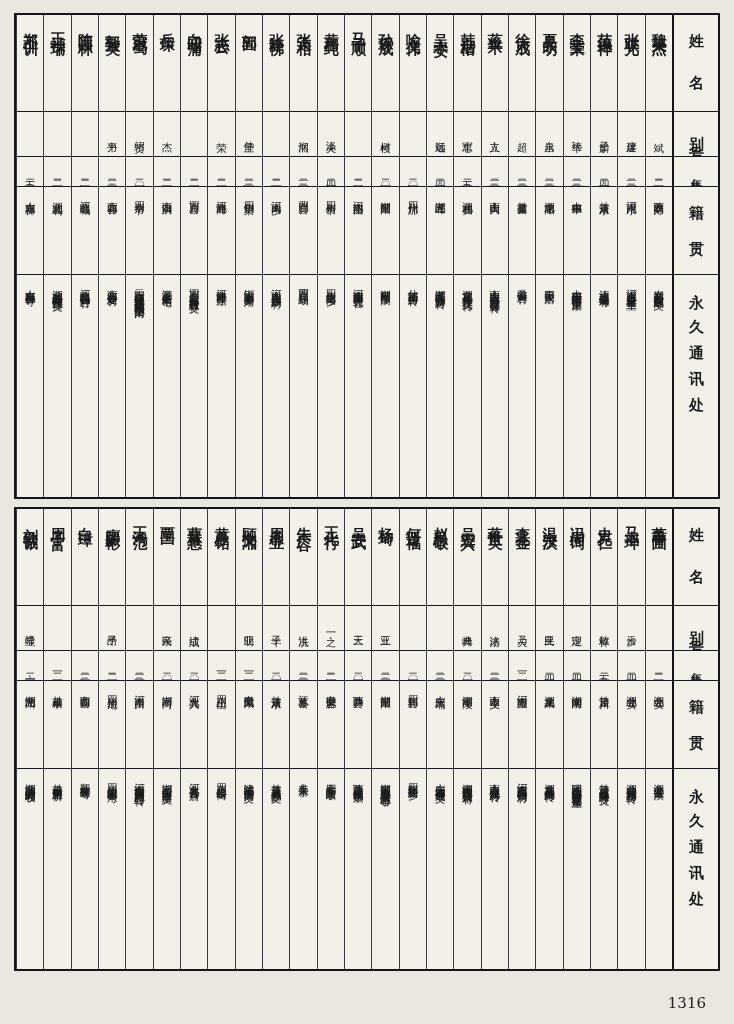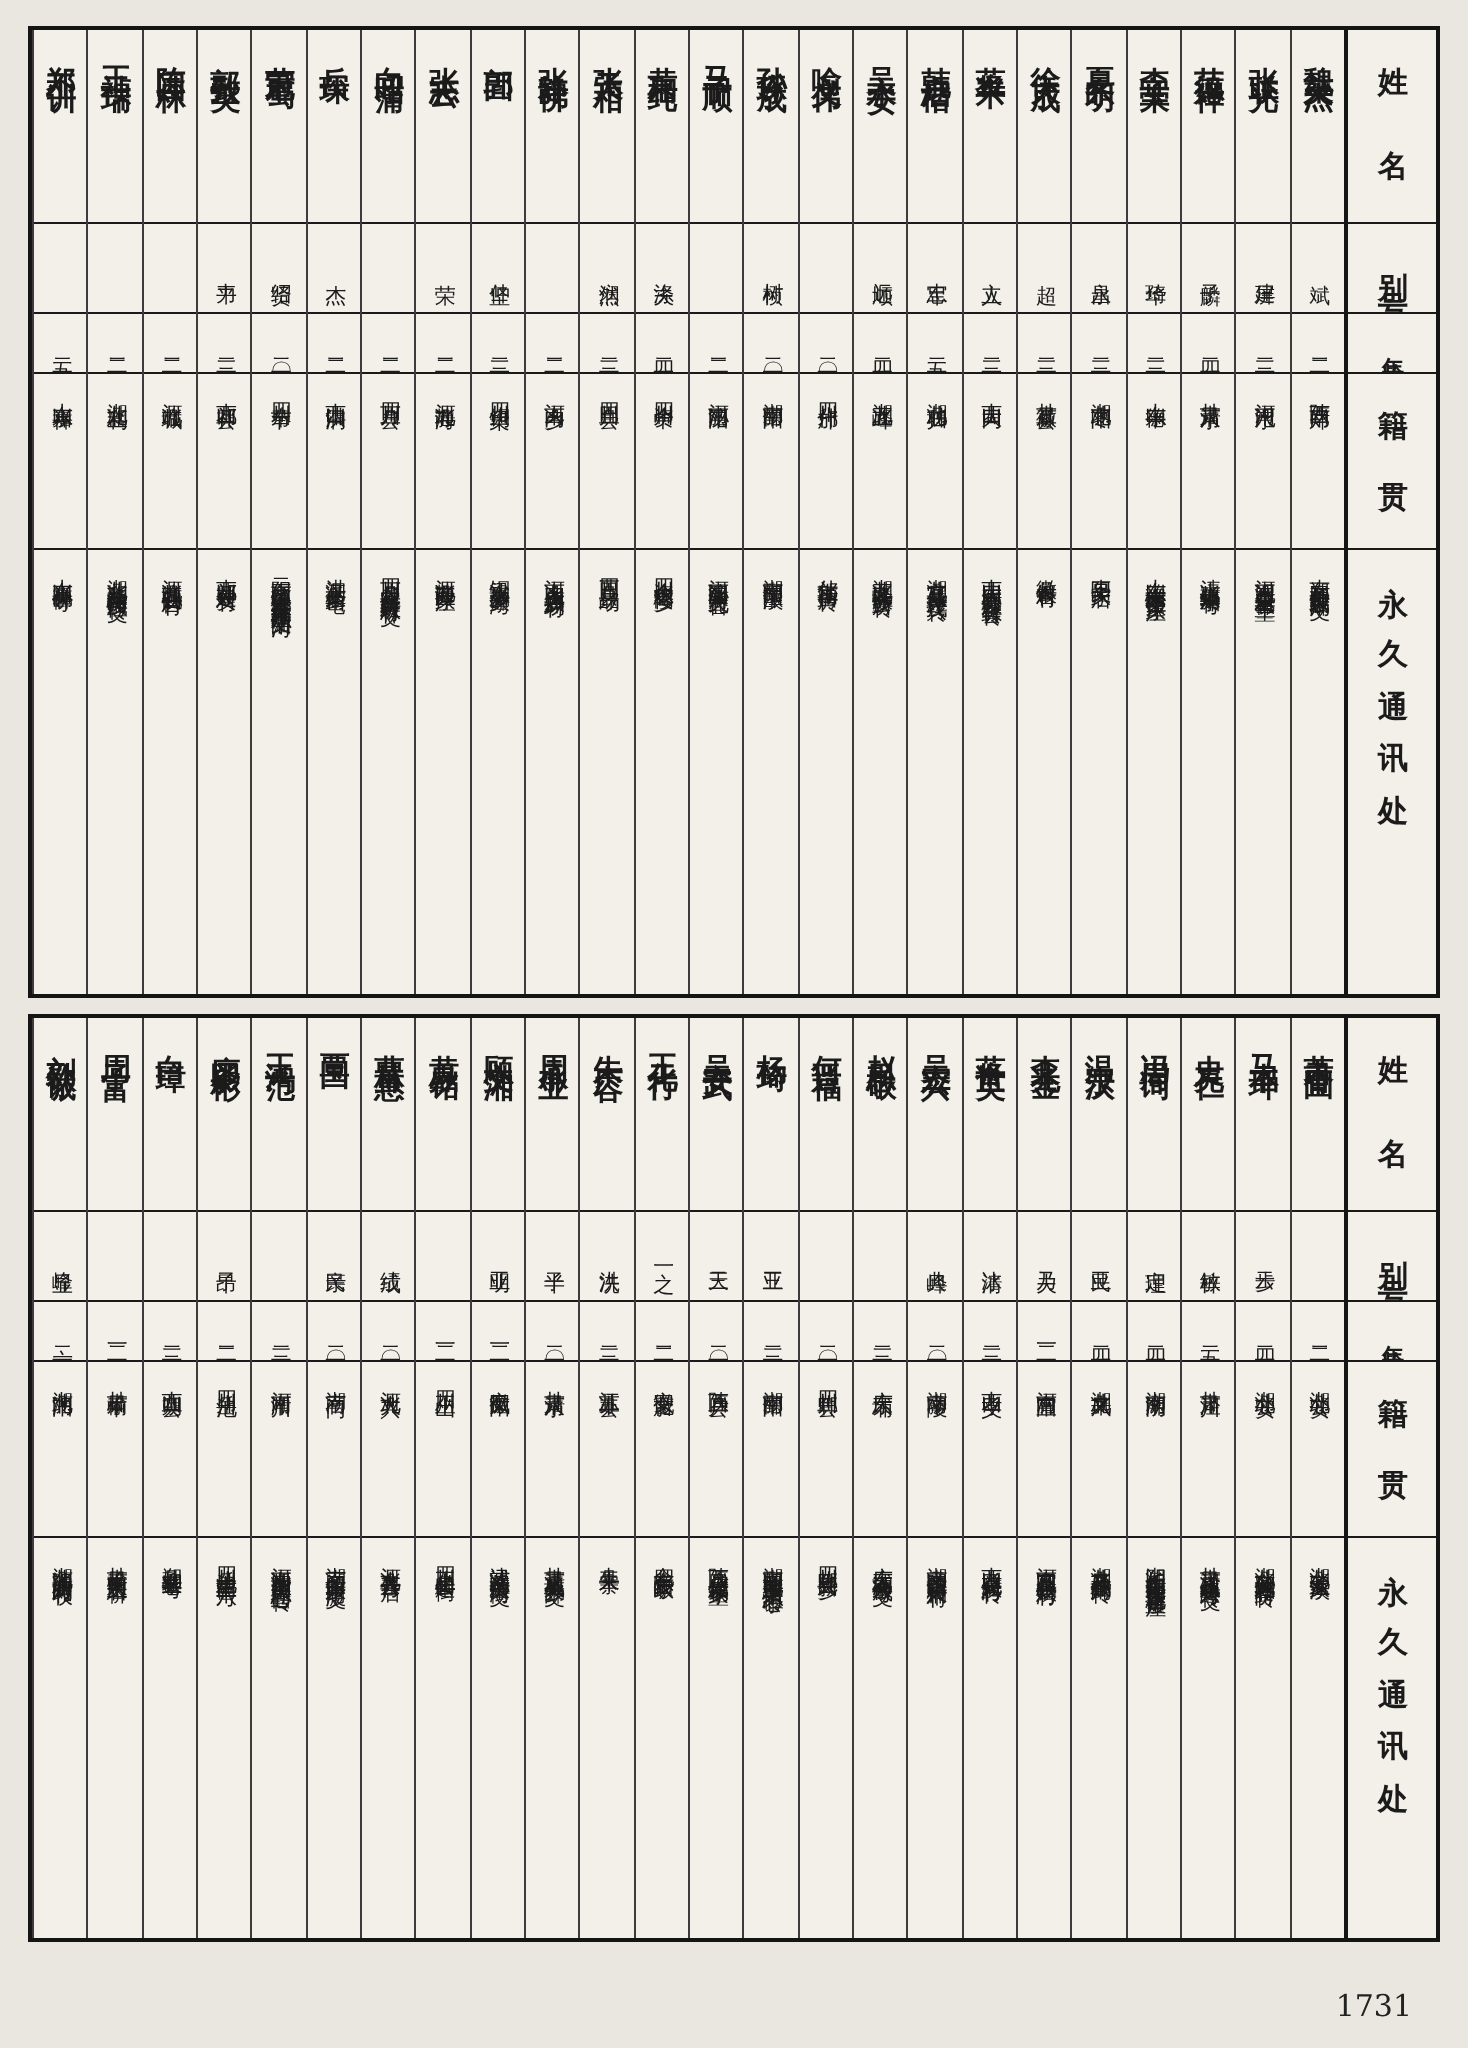--- a/index.html
+++ b/index.html
@@ -898,14 +898,14 @@
     <div class="cell native">
       <span class="vtext">湖北沔阳</span>
     </div>
     <div class="cell addr">
       <span class="vtext">湖北沔阳塘湾刘时和收</span>
     </div>
   </div>
       </div>
 
   </div>
-  <div class="page-number">1731</div>
+  <div class="page-number">1316</div>
 </div>
 
 </body></html>

